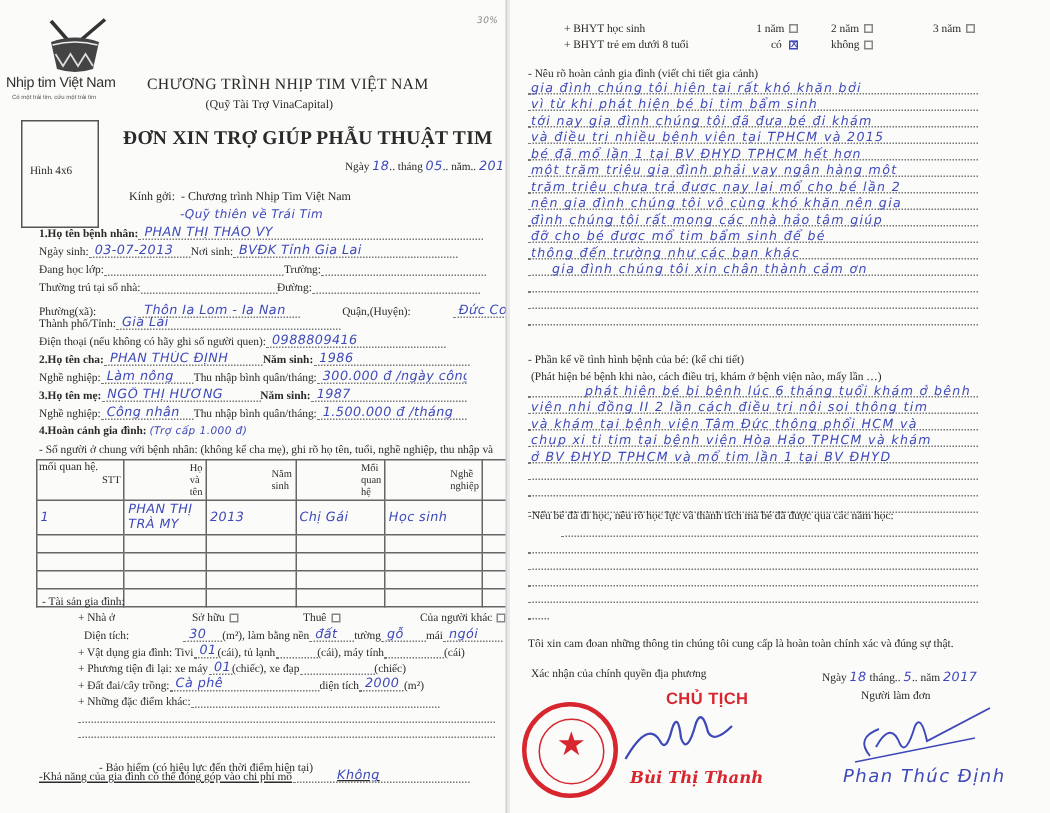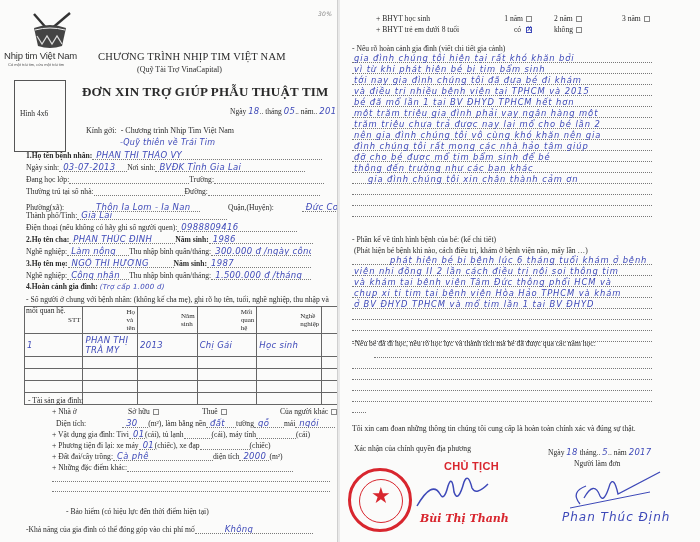--- a/index.html
+++ b/index.html
@@ -255,21 +255,21 @@
     <span class="fill hand" style="width:30px;">2000</span>
     <span>(m²)</span>
   </div>
   <div class="row" style="left:52px;top:462px;">
     <span>+ Những đặc điểm khác:</span>
     <span class="fill" style="width:166px;"></span>
   </div>
   <div class="abs dots" style="left:52px;top:473px;width:278px;height:9px;"></div>
   <div class="abs dots" style="left:52px;top:483px;width:278px;height:9px;"></div>
 
-  <div class="row" style="top:524px;">
+  <div class="row" style="top:512px;text-decoration:underline;">
     <span>-Khả năng của gia đình có thể đóng góp vào chi phí mổ</span>
     <span class="fill hand" style="width:118px;padding-left:30px;">Không</span>
   </div>
   <div class="row" style="top:507px;margin-left:40px;">- Bảo hiểm (có hiệu lực đến thời điểm hiện tại)</div>
 </div>
 
 <div class="page" id="page-right">
 
   <div class="row" style="left:36px;top:14px;">
     <span style="width:108px;display:inline-block;">+ BHYT học sinh</span>

